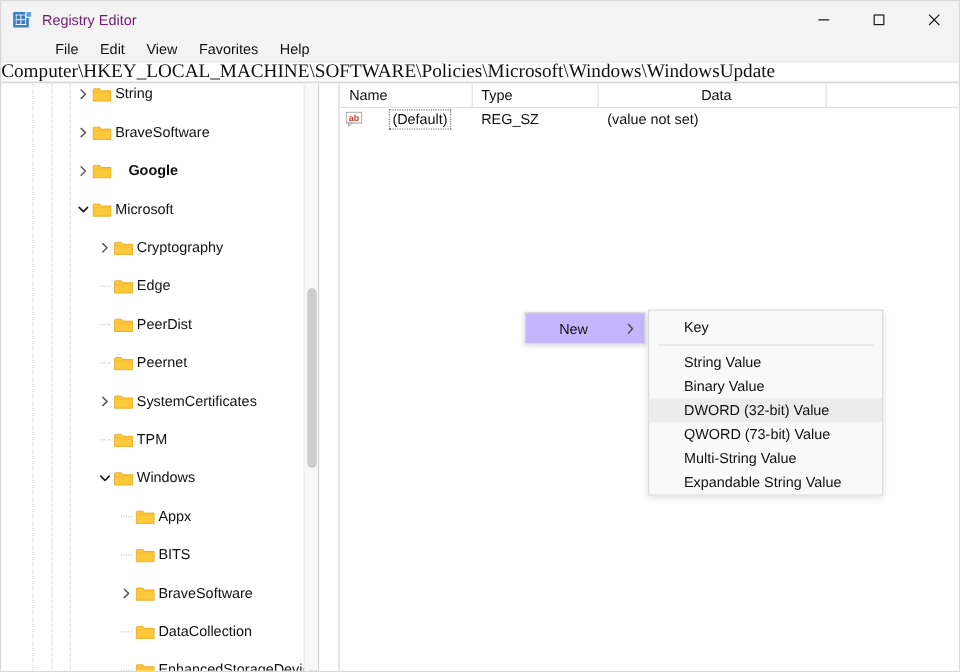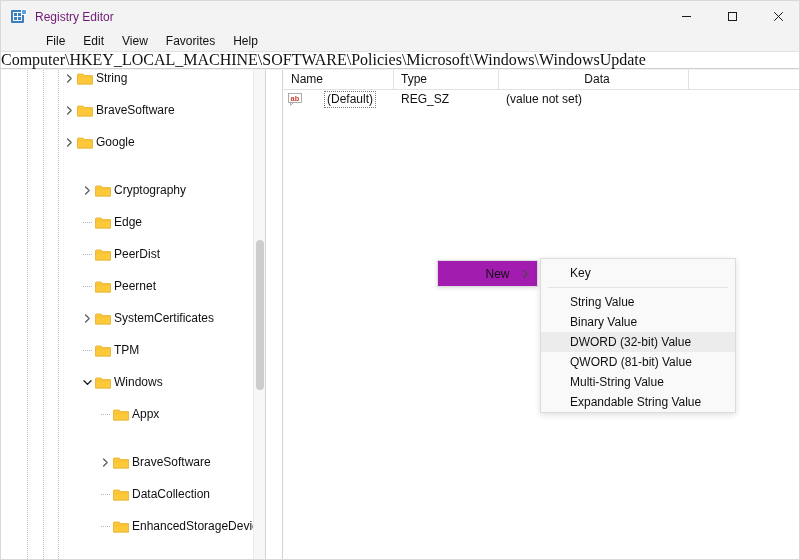--- a/index.html
+++ b/index.html
@@ -248,25 +248,24 @@
     left: 436px; top: 190px;
     width: 101px; height: 27px;
     background: #f7f7f7;
     border: 1px solid #dcdcdc;
     box-shadow: 0 1px 4px rgba(0,0,0,.14);
   }
   #ctx-new {
     position: relative;
     height: 25px;
     margin: 0;
-    background: #a21caf;
+    background: #c4b5fd;
     display: flex; align-items: center;
     font-size: 12px; color: #101010;
     padding: 0 8px 0 28px;
-    justify-content: center;
   }
   #ctx-new .chevron {
     position: absolute; right: 8px; top: 50%;
     transform: translateY(-50%);
     display: flex;
   }
 
   #submenu {
     position: absolute;
     left: 539px; top: 188px;
@@ -379,21 +378,35 @@
               <svg width="9" height="9" viewBox="0 0 9 9">
                 <polyline points="2.6,1 6.2,4.5 2.6,8" fill="none" stroke="#5a5a5a" stroke-width="1.25" stroke-linecap="round" stroke-linejoin="round"></polyline>
               </svg>
             </span>
             <span class="folder" style="left: 76px; top: 2px;">
               <svg width="16" height="13" viewBox="0 0 16 13">
                 <path d="M0.5 2.5 L0.5 12.2 L15.5 12.2 L15.5 3.6 L7.4 3.6 L6.2 2.0 L1.3 2.0 Z" fill="#fdc93b" stroke="#e0a81f" stroke-width="0.7"></path>
                 <path d="M0.9 4.4 L15.2 4.4 L15.2 5.4 L0.9 5.4 Z" fill="#f6b728" opacity="0.55"></path>
               </svg>
             </span>
-            <span class="rowlabel" style="left: 93px;">Google</span>
+            <span class="rowlabel" style="left: 104px; font-weight: bold;">Google</span>
+          </div>
+          <div class="row" style="top: 48px;">
+            <span class="twisty" style="left: 62px;">
+              <svg width="9" height="9" viewBox="0 0 9 9">
+                <polyline points="1,2.8 4.5,6.4 8,2.8" fill="none" stroke="#1b1b1b" stroke-width="1.35" stroke-linecap="round" stroke-linejoin="round"></polyline>
+              </svg>
+            </span>
+            <span class="folder" style="left: 76px; top: 2px;">
+              <svg width="16" height="13" viewBox="0 0 16 13">
+                <path d="M0.5 2.5 L0.5 12.2 L15.5 12.2 L15.5 3.6 L7.4 3.6 L6.2 2.0 L1.3 2.0 Z" fill="#fdc93b" stroke="#e0a81f" stroke-width="0.7"></path>
+                <path d="M0.9 4.4 L15.2 4.4 L15.2 5.4 L0.9 5.4 Z" fill="#f6b728" opacity="0.55"></path>
+              </svg>
+            </span>
+            <span class="rowlabel" style="left: 93px;">Microsoft</span>
           </div>
           <div class="row" style="top: 64px;">
             <span class="twisty" style="left: 80px;">
               <svg width="9" height="9" viewBox="0 0 9 9">
                 <polyline points="2.6,1 6.2,4.5 2.6,8" fill="none" stroke="#5a5a5a" stroke-width="1.25" stroke-linecap="round" stroke-linejoin="round"></polyline>
               </svg>
             </span>
             <span class="folder" style="left: 94px; top: 2px;">
               <svg width="16" height="13" viewBox="0 0 16 13">
                 <path d="M0.5 2.5 L0.5 12.2 L15.5 12.2 L15.5 3.6 L7.4 3.6 L6.2 2.0 L1.3 2.0 Z" fill="#fdc93b" stroke="#e0a81f" stroke-width="0.7"></path>
@@ -472,20 +485,30 @@
           </div>
           <div class="row" style="top: 176px;">
             <span class="hline" style="left: 100px; width: 9px;"></span>
             <span class="folder" style="left: 112px; top: 2px;">
               <svg width="16" height="13" viewBox="0 0 16 13">
                 <path d="M0.5 2.5 L0.5 12.2 L15.5 12.2 L15.5 3.6 L7.4 3.6 L6.2 2.0 L1.3 2.0 Z" fill="#fdc93b" stroke="#e0a81f" stroke-width="0.7"></path>
                 <path d="M0.9 4.4 L15.2 4.4 L15.2 5.4 L0.9 5.4 Z" fill="#f6b728" opacity="0.55"></path>
               </svg>
             </span>
             <span class="rowlabel" style="left: 129px;">Appx</span>
+          </div>
+          <div class="row" style="top: 192px;">
+            <span class="hline" style="left: 100px; width: 9px;"></span>
+            <span class="folder" style="left: 112px; top: 2px;">
+              <svg width="16" height="13" viewBox="0 0 16 13">
+                <path d="M0.5 2.5 L0.5 12.2 L15.5 12.2 L15.5 3.6 L7.4 3.6 L6.2 2.0 L1.3 2.0 Z" fill="#fdc93b" stroke="#e0a81f" stroke-width="0.7"></path>
+                <path d="M0.9 4.4 L15.2 4.4 L15.2 5.4 L0.9 5.4 Z" fill="#f6b728" opacity="0.55"></path>
+              </svg>
+            </span>
+            <span class="rowlabel" style="left: 129px;">BITS</span>
           </div>
           <div class="row" style="top: 208px;">
             <span class="twisty" style="left: 98px;">
               <svg width="9" height="9" viewBox="0 0 9 9">
                 <polyline points="2.6,1 6.2,4.5 2.6,8" fill="none" stroke="#5a5a5a" stroke-width="1.25" stroke-linecap="round" stroke-linejoin="round"></polyline>
               </svg>
             </span>
             <span class="folder" style="left: 112px; top: 2px;">
               <svg width="16" height="13" viewBox="0 0 16 13">
                 <path d="M0.5 2.5 L0.5 12.2 L15.5 12.2 L15.5 3.6 L7.4 3.6 L6.2 2.0 L1.3 2.0 Z" fill="#fdc93b" stroke="#e0a81f" stroke-width="0.7"></path>
@@ -557,19 +580,19 @@
         </span>
       </div>
     </div>
 
     <div id="submenu">
         <div class="sitem">Key</div>
         <div class="ssep"></div>
         <div class="sitem">String Value</div>
         <div class="sitem">Binary Value</div>
         <div class="sitem highlight">DWORD (32-bit) Value</div>
-        <div class="sitem">QWORD (81-bit) Value</div>
+        <div class="sitem">QWORD (73-bit) Value</div>
         <div class="sitem">Multi-String Value</div>
         <div class="sitem">Expandable String Value</div>
       </div>
 
   </div>
 </div>
 
 </body></html>

